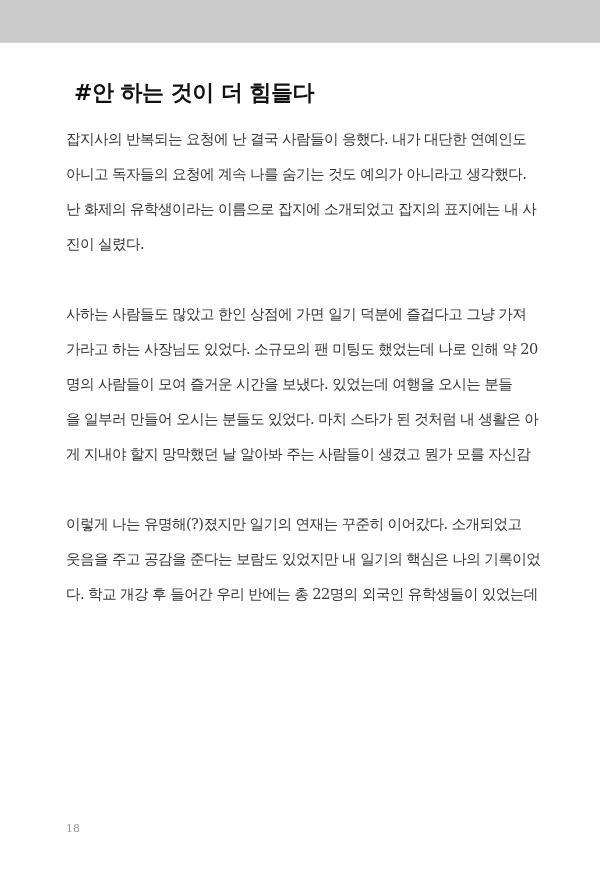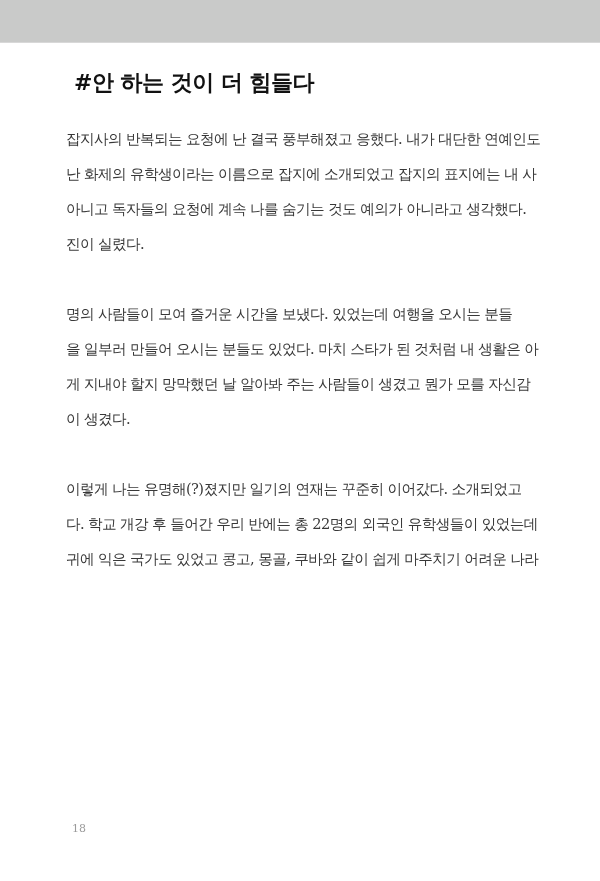--- a/index.html
+++ b/index.html
@@ -5,58 +5,59 @@
   html, body { margin: 0; padding: 0; }
   body {
     width: 600px; height: 881px; background: #ffffff; position: relative; overflow: hidden;
     font-family: "DejaVu Serif", "Liberation Serif", serif;
   }
   .top-band {
     position: absolute; left: 0; top: 0; width: 600px; height: 42px;
     background: #c9cac9; border-bottom: 1px solid #d8d8d8;
   }
   .title {
-    position: absolute; left: 74px; top: 68px;
+    position: absolute; left: 74px; top: 78px;
     font-family: "DejaVu Sans", "Liberation Sans", sans-serif;
     font-weight: bold; font-size: 22px; color: #111111; letter-spacing: -0.5px;
     margin: 0;
   }
   .body {
     position: absolute; left: 66px; top: 121px; width: 410px;
   }
   .line {
     font-size: 14.6px; line-height: 35px; height: 35px; color: #383838;
     white-space: nowrap; letter-spacing: -0.6px;
   }
   .para { margin-bottom: 35px; }
   .page-number {
-    position: absolute; left: 72px; top: 822px;
+    position: absolute; left: 66px; top: 822px;
     font-size: 11px; color: #9a9a9a;
   }
 </style>
 </head>
 <body>
 
 <div class="top-band"></div>
 
 <h1 class="title">#안 하는 것이 더 힘들다</h1>
 
 <div class="body">
   <div class="para">
-    <div class="line">  잡지사의 반복되는 요청에 난 결국 풍부해졌고 응했다. 내가 대단한 연예인도</div>
+    <div class="line">  잡지사의 반복되는 요청에 난 결국 사람들이 응했다. 내가 대단한 연예인도</div>
+    <div class="line">아니고 독자들의 요청에 계속 나를 숨기는 것도 예의가 아니라고 생각했다.</div>
     <div class="line">난 화제의 유학생이라는 이름으로 잡지에 소개되었고 잡지의 표지에는 내 사</div>
-    <div class="line">아니고 독자들의 요청에 계속 나를 숨기는 것도 예의가 아니라고 생각했다.</div>
     <div class="line">진이 실렸다.</div>
   </div>
   <div class="para">
+    <div class="line">사하는 사람들도 많았고 한인 상점에 가면 일기 덕분에 즐겁다고 그냥 가져</div>
+    <div class="line">가라고 하는 사장님도 있었다. 소규모의 팬 미팅도 했었는데 나로 인해 약 20</div>
     <div class="line">명의 사람들이 모여 즐거운 시간을 보냈다. 있었는데 여행을 오시는 분들</div>
     <div class="line">을 일부러 만들어 오시는 분들도 있었다. 마치 스타가 된 것처럼 내 생활은 아</div>
     <div class="line">게 지내야 할지 망막했던 날 알아봐 주는 사람들이 생겼고 뭔가 모를 자신감</div>
-    <div class="line">이 생겼다.</div>
   </div>
   <div class="para">
     <div class="line">  이렇게 나는 유명해(?)졌지만 일기의 연재는 꾸준히 이어갔다. 소개되었고</div>
+    <div class="line">웃음을 주고 공감을 준다는 보람도 있었지만 내 일기의 핵심은 나의 기록이었</div>
     <div class="line">다. 학교 개강 후 들어간 우리 반에는 총 22명의 외국인 유학생들이 있었는데</div>
-    <div class="line">귀에 익은 국가도 있었고 콩고, 몽골, 쿠바와 같이 쉽게 마주치기 어려운 나라</div>
   </div>
 </div>
 
 <div class="page-number">18</div>
 
 </body></html>

